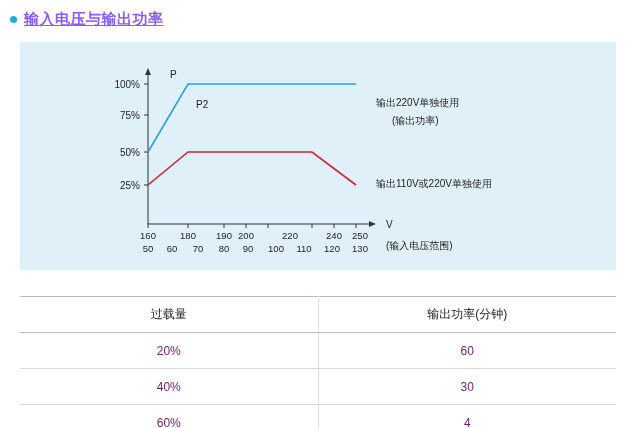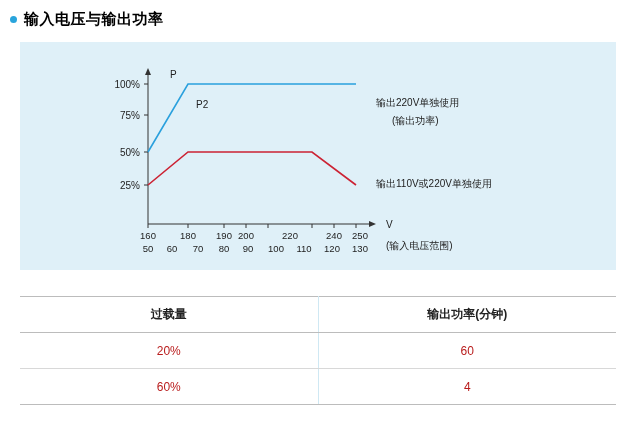--- a/index.html
+++ b/index.html
@@ -34,22 +34,23 @@
     height: 7px;
     border-radius: 50%;
     background: #29a4dc;
     margin-right: 7px;
     flex: none;
   }
   .title-text {
     font-size: 15px;
     font-weight: bold;
     letter-spacing: 0.5px;
-    color: #000000;
+    color: #8b5cf6;
     white-space: nowrap;
+    text-decoration: underline;
   }
 
   
   .chart-panel {
     position: absolute;
     left: 20px;
     top: 42px;
     width: 596px;
     height: 228px;
     background: #dff0f8;
@@ -69,27 +70,27 @@
   }
   table.overload {
     border-collapse: collapse;
     width: 596px;
     table-layout: fixed;
   }
   table.overload th,
   table.overload td {
     text-align: center;
     font-size: 12px;
-    color: #b91c1c;
+    color: #701a75;
     padding: 0;
     height: 35px;
     vertical-align: middle;
   }
   table.overload th {
-    font-weight: bold;
+    font-weight: normal;
     color: #222;
     border-top: 1px solid #bcbcbc;
     border-bottom: 1px solid #bcbcbc;
   }
   table.overload td {
     border-bottom: 1px solid #d8d8d8;
     font-weight: normal;
   }
   table.overload tr td:first-child,
   table.overload tr th:first-child {
@@ -182,20 +183,24 @@
           <th>过载量</th>
           <th>输出功率(分钟)</th>
         </tr>
       </thead>
       <tbody>
         <tr>
           <td>20%</td>
           <td>60</td>
         </tr>
         <tr>
+          <td>40%</td>
+          <td>30</td>
+        </tr>
+        <tr>
           <td>60%</td>
           <td>4</td>
         </tr>
       </tbody>
     </table>
   </div>
 
 </div>
 
 </body></html>

